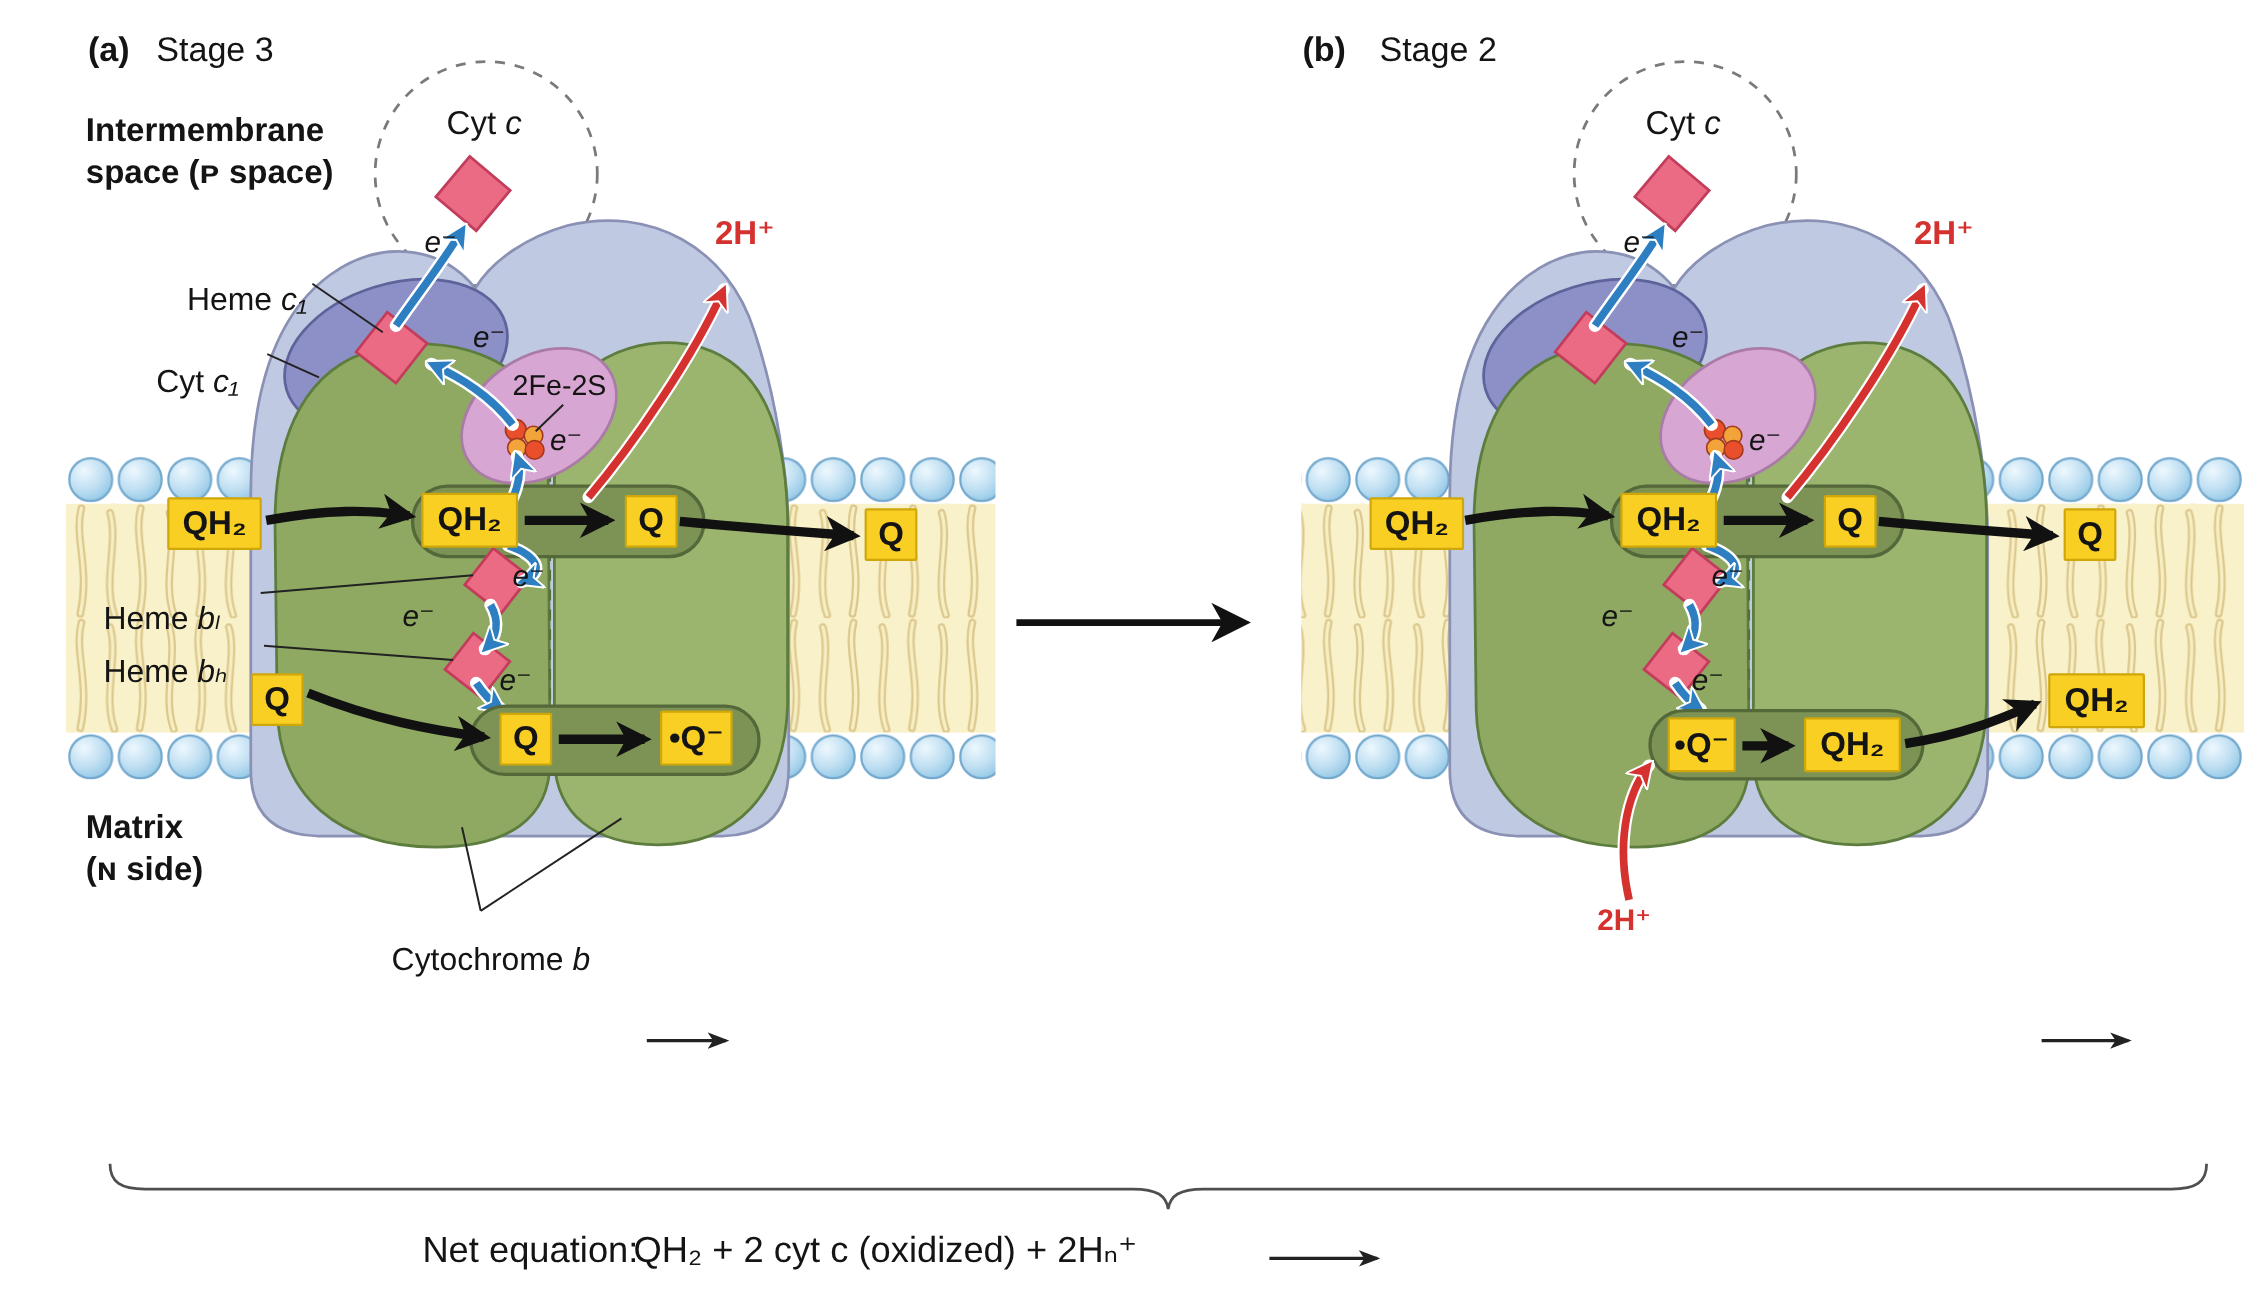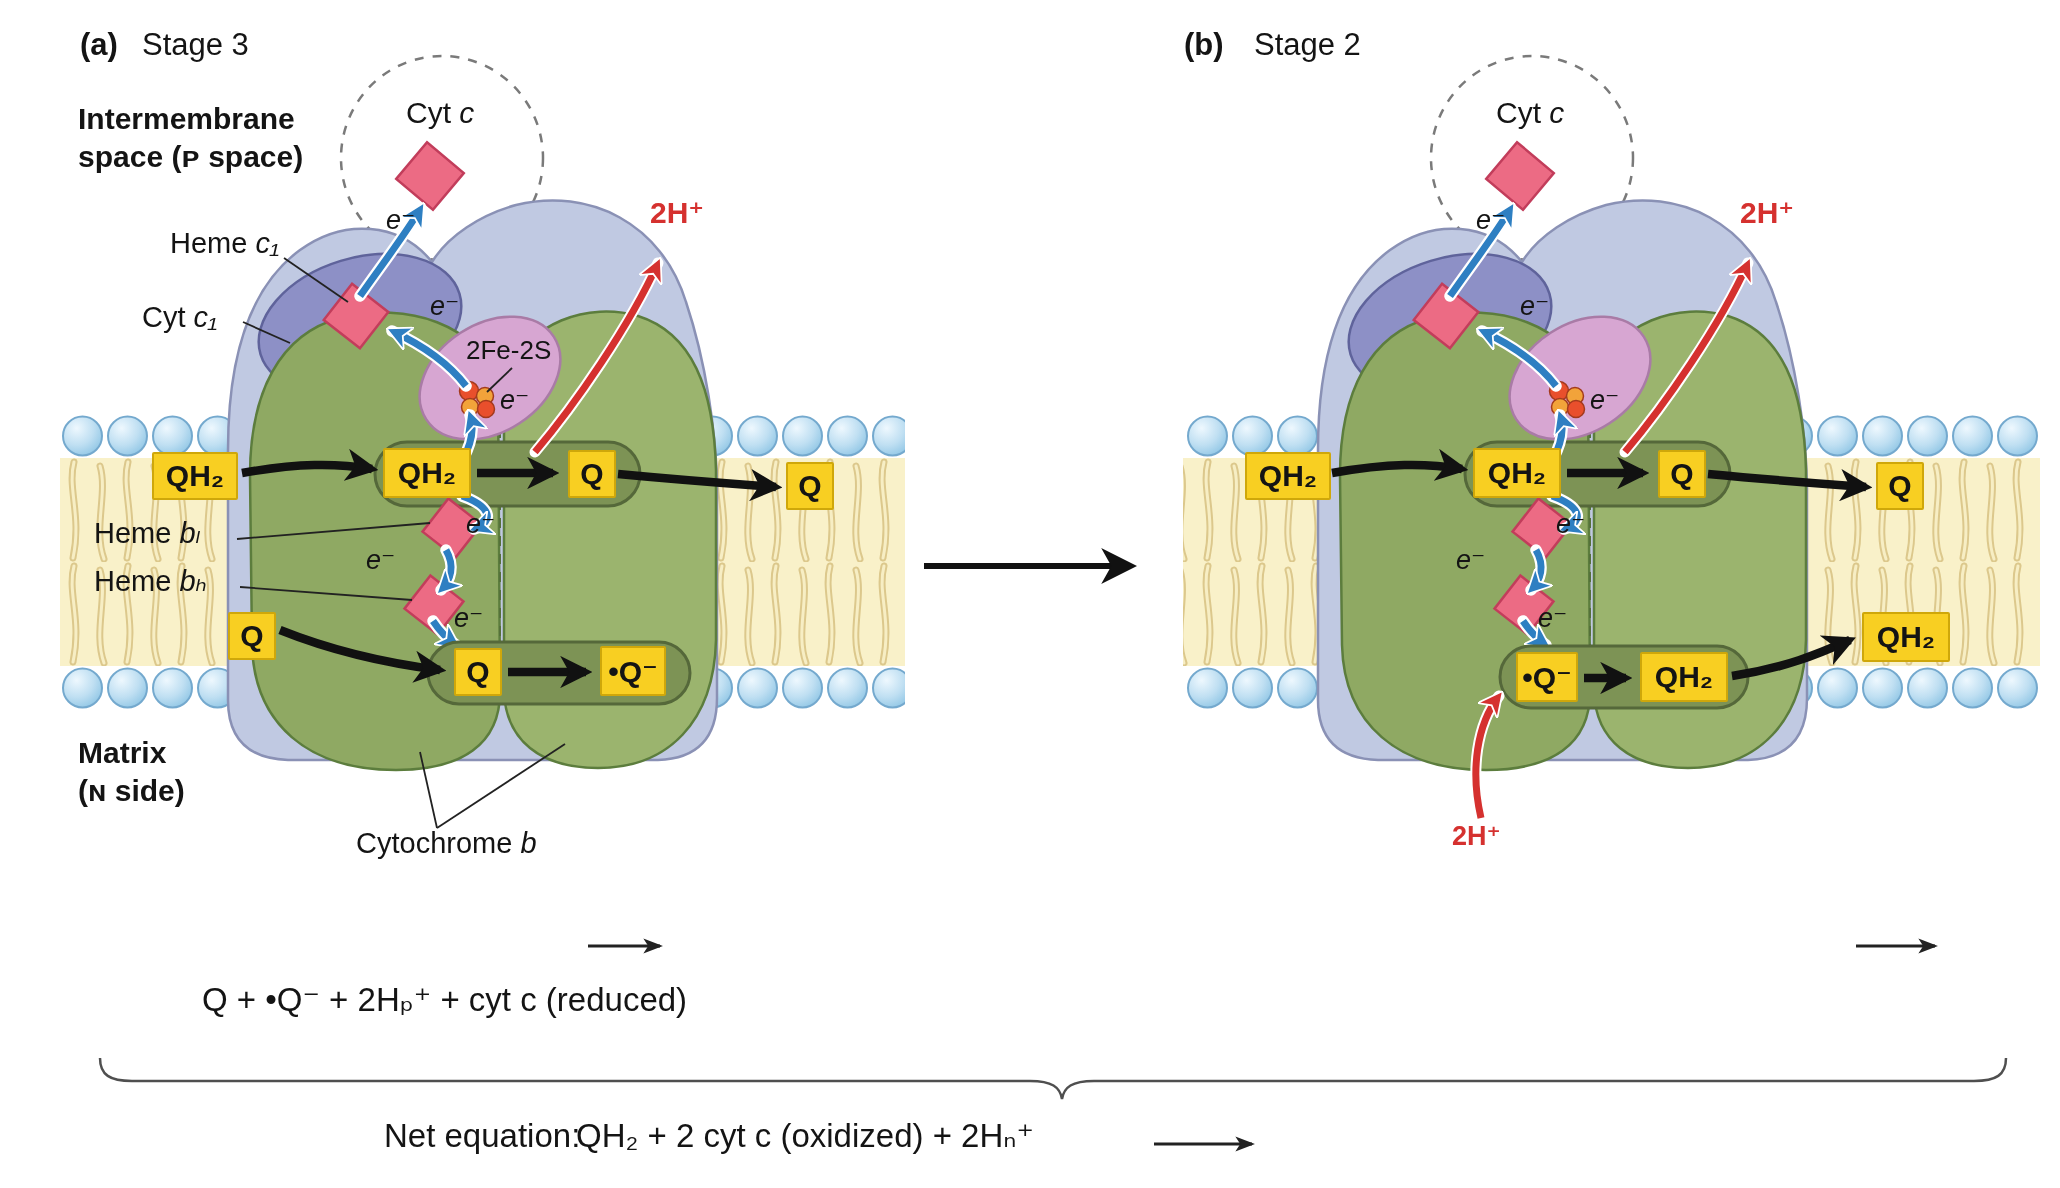--- a/index.html
+++ b/index.html
@@ -5,21 +5,21 @@
   html,body{margin:0;padding:0;background:#ffffff;}
   #canvas{
     position:relative;width:2060px;height:1188px;background:#ffffff;overflow:hidden;
     font-family:"Liberation Sans","DejaVu Sans",sans-serif;color:#141414;
   }
   #art{position:absolute;left:0;top:0;}
   .txt{position:absolute;white-space:nowrap;line-height:1.1;}
   .tag{font-size:31px;font-weight:700;}
   .stage{font-size:31px;}
   .region{font-size:30px;font-weight:700;}
-  .sublabel{font-size:29px;}
+  .sublabel{font-size:29px;margin-top:30px;}
   .fes{font-size:26px;}
   .cytc{font-size:30px;}
   .elabel{font-size:27px;font-style:italic;}
   .proton{font-size:30px;color:#d5312f;font-weight:600;}
   .proton-sm{font-size:27px;color:#d5312f;font-weight:600;}
   .eq{font-size:33px;}
   .it{font-style:italic;}
   .qbox{
     position:absolute;display:flex;align-items:center;justify-content:center;
     background:#f8cf22;border:2px solid #cfa70a;border-radius:2px;
@@ -210,21 +210,20 @@
   <div class="txt elabel" style="left:454px;top:604px">e⁻</div>
 
   <div class="qbox" style="left:152px;top:452px;width:86px;height:48px">QH₂</div>
   <div class="qbox" style="left:383px;top:448px;width:88px;height:50px">QH₂</div>
   <div class="qbox" style="left:568px;top:450px;width:48px;height:48px">Q</div>
   <div class="qbox" style="left:786px;top:462px;width:48px;height:48px">Q</div>
   <div class="qbox" style="left:228px;top:612px;width:48px;height:48px">Q</div>
   <div class="qbox" style="left:454px;top:648px;width:48px;height:48px">Q</div>
   <div class="qbox" style="left:600px;top:646px;width:66px;height:50px">•Q⁻</div>
 
-  <div class="txt eq" style="left:202px;top:982px">Q + •Q⁻ + 2Hₚ⁺ +  cyt c (reduced)</div>
 
   <div class="txt tag" style="left:1184px;top:28px">(b)</div>
   <div class="txt stage" style="left:1254px;top:28px">Stage 2</div>
   <div class="txt cytc" style="left:1496px;top:96px"><span>Cyt </span><span class="it">c</span></div>
   <div class="txt proton" style="left:1740px;top:196px">2H⁺</div>
   <div class="txt proton-sm" style="left:1452px;top:822px">2H⁺</div>
 
   <div class="txt elabel" style="left:1476px;top:206px">e⁻</div>
   <div class="txt elabel" style="left:1520px;top:292px">e⁻</div>
   <div class="txt elabel" style="left:1590px;top:386px">e⁻</div>

